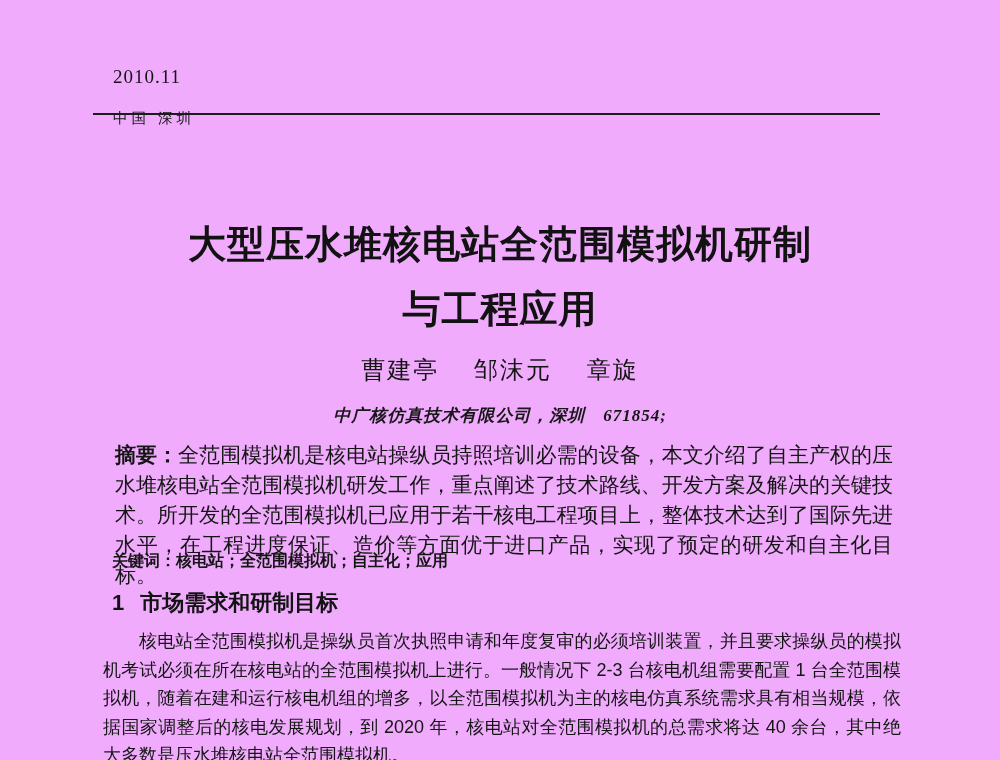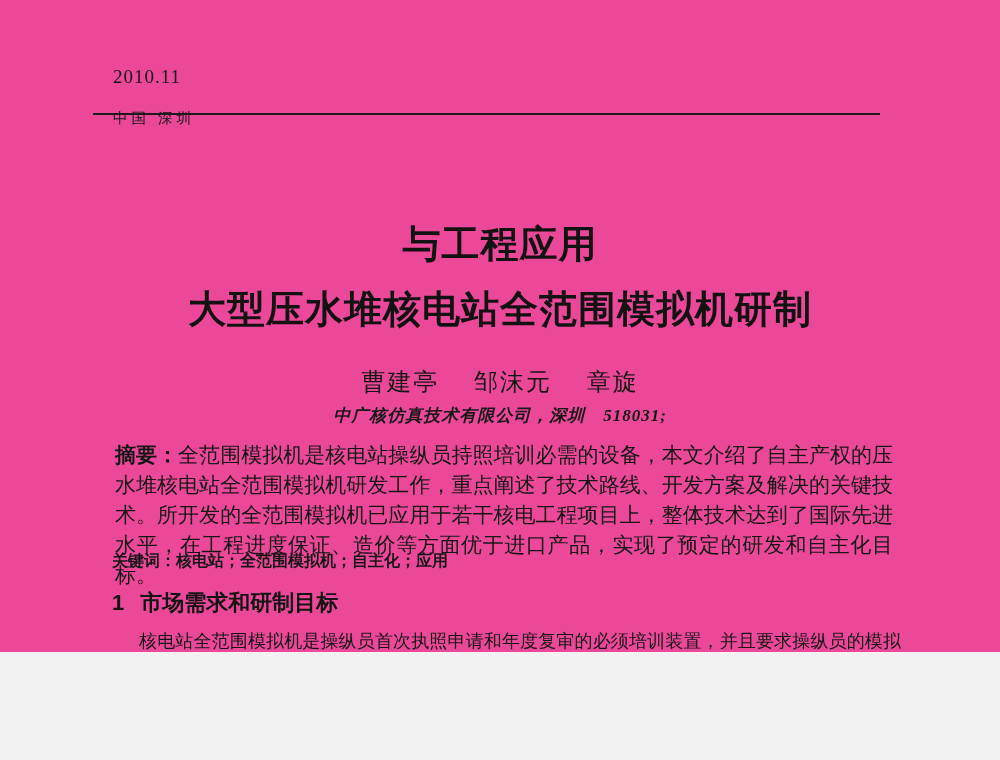--- a/index.html
+++ b/index.html
@@ -3,22 +3,22 @@
 <meta charset="utf-8">
 <style>
   html, body { margin: 0; padding: 0; }
   body {
     width: 1000px; height: 760px;
     background: #f2f2f2;
     font-family: "Liberation Sans", sans-serif;
   }
   .page {
     position: relative;
-    width: 1000px; height: 652px;
-    background: #ec4899;
+    width: 1000px; height: 760px;
+    background: #f0abfc;
     color: #161616;
     overflow: hidden;
   }
   .page-header {
     position: absolute;
     left: 113px; top: 66px;
   }
   .header-date {
     font-family: "Liberation Serif", serif;
     font-size: 19px;
@@ -56,21 +56,21 @@
     color: #121212;
   }
   .title-line { display: block; }
   .authors {
     position: absolute;
     left: 0; right: 0; top: 350px;
     text-align: center;
     font-size: 24px;
     color: #141414;
   }
-  .author-name { display: inline-block; margin: 16px 14px; letter-spacing: 2px; }
+  .author-name { display: inline-block; margin: 4px 14px; letter-spacing: 2px; }
   .affiliation {
     position: absolute;
     left: 0; right: 0; top: 404px;
     text-align: center;
     font-family: "Liberation Serif", serif;
     font-style: italic;
     font-weight: bold;
     font-size: 17px;
     letter-spacing: 1px;
     color: #171717;
@@ -120,31 +120,31 @@
 
   <header class="page-header">
     <div class="header-date">2010.11</div>
     <div class="header-location">中国 深圳</div>
   </header>
 
 
   <div class="header-rule"></div>
 
   <h1 class="title">
+    <span class="title-line">大型压水堆核电站全范围模拟机研制</span>
     <span class="title-line">与工程应用</span>
-    <span class="title-line">大型压水堆核电站全范围模拟机研制</span>
   </h1>
 
   <div class="authors">
     <span class="author-name">曹建亭</span>
     <span class="author-name">邹沫元</span>
     <span class="author-name">章旋</span>
   </div>
 
-  <div class="affiliation">中广核仿真技术有限公司，深圳　518031;</div>
+  <div class="affiliation">中广核仿真技术有限公司，深圳　671854;</div>
 
   <p class="abstract"><span class="abstract-label">摘要：</span><span>全范围模拟机是核电站操纵员持照培训必需的设备，本文介绍了自主产权的压水堆核电站全范围模拟机研发工作，重点阐述了技术路线、开发方案及解决的关键技术。所开发的全范围模拟机已应用于若干核电工程项目上，整体技术达到了国际先进水平，在工程进度保证、造价等方面优于进口产品，实现了预定的研发和自主化目标。</span></p>
 
   <div class="keywords"><span>关键词：</span><span>核电站；全范围模拟机；自主化；应用</span></div>
 
   <h2 class="section-heading"><span class="section-number">1</span><span>市场需求和研制目标</span></h2>
 
   <p class="body-paragraph">核电站全范围模拟机是操纵员首次执照申请和年度复审的必须培训装置，并且要求操纵员的模拟机考试必须在所在核电站的全范围模拟机上进行。一般情况下 2-3 台核电机组需要配置 1 台全范围模拟机，随着在建和运行核电机组的增多，以全范围模拟机为主的核电仿真系统需求具有相当规模，依据国家调整后的核电发展规划，到 2020 年，核电站对全范围模拟机的总需求将达 40 余台，其中绝大多数是压水堆核电站全范围模拟机。</p>
 
 </div>

